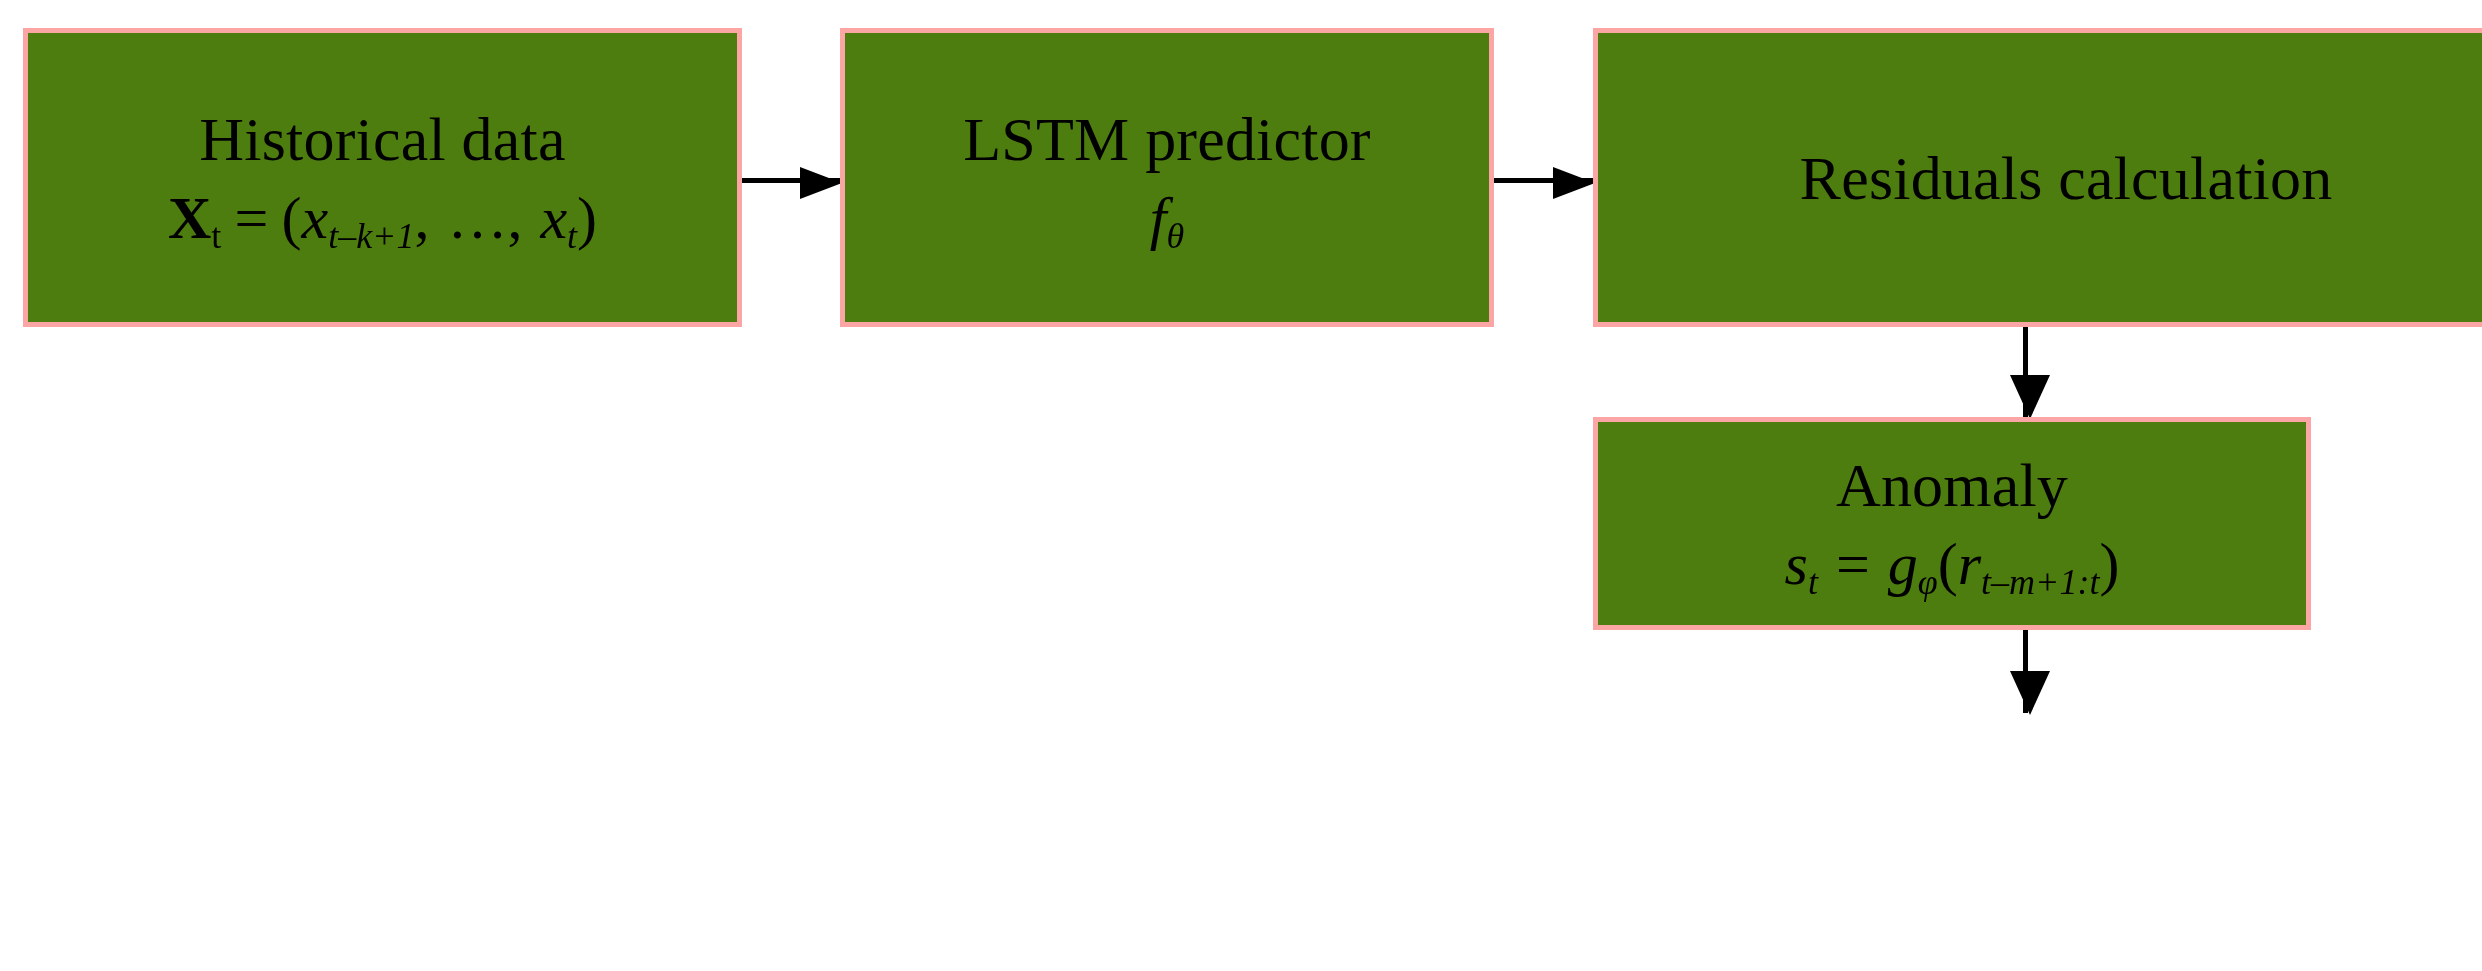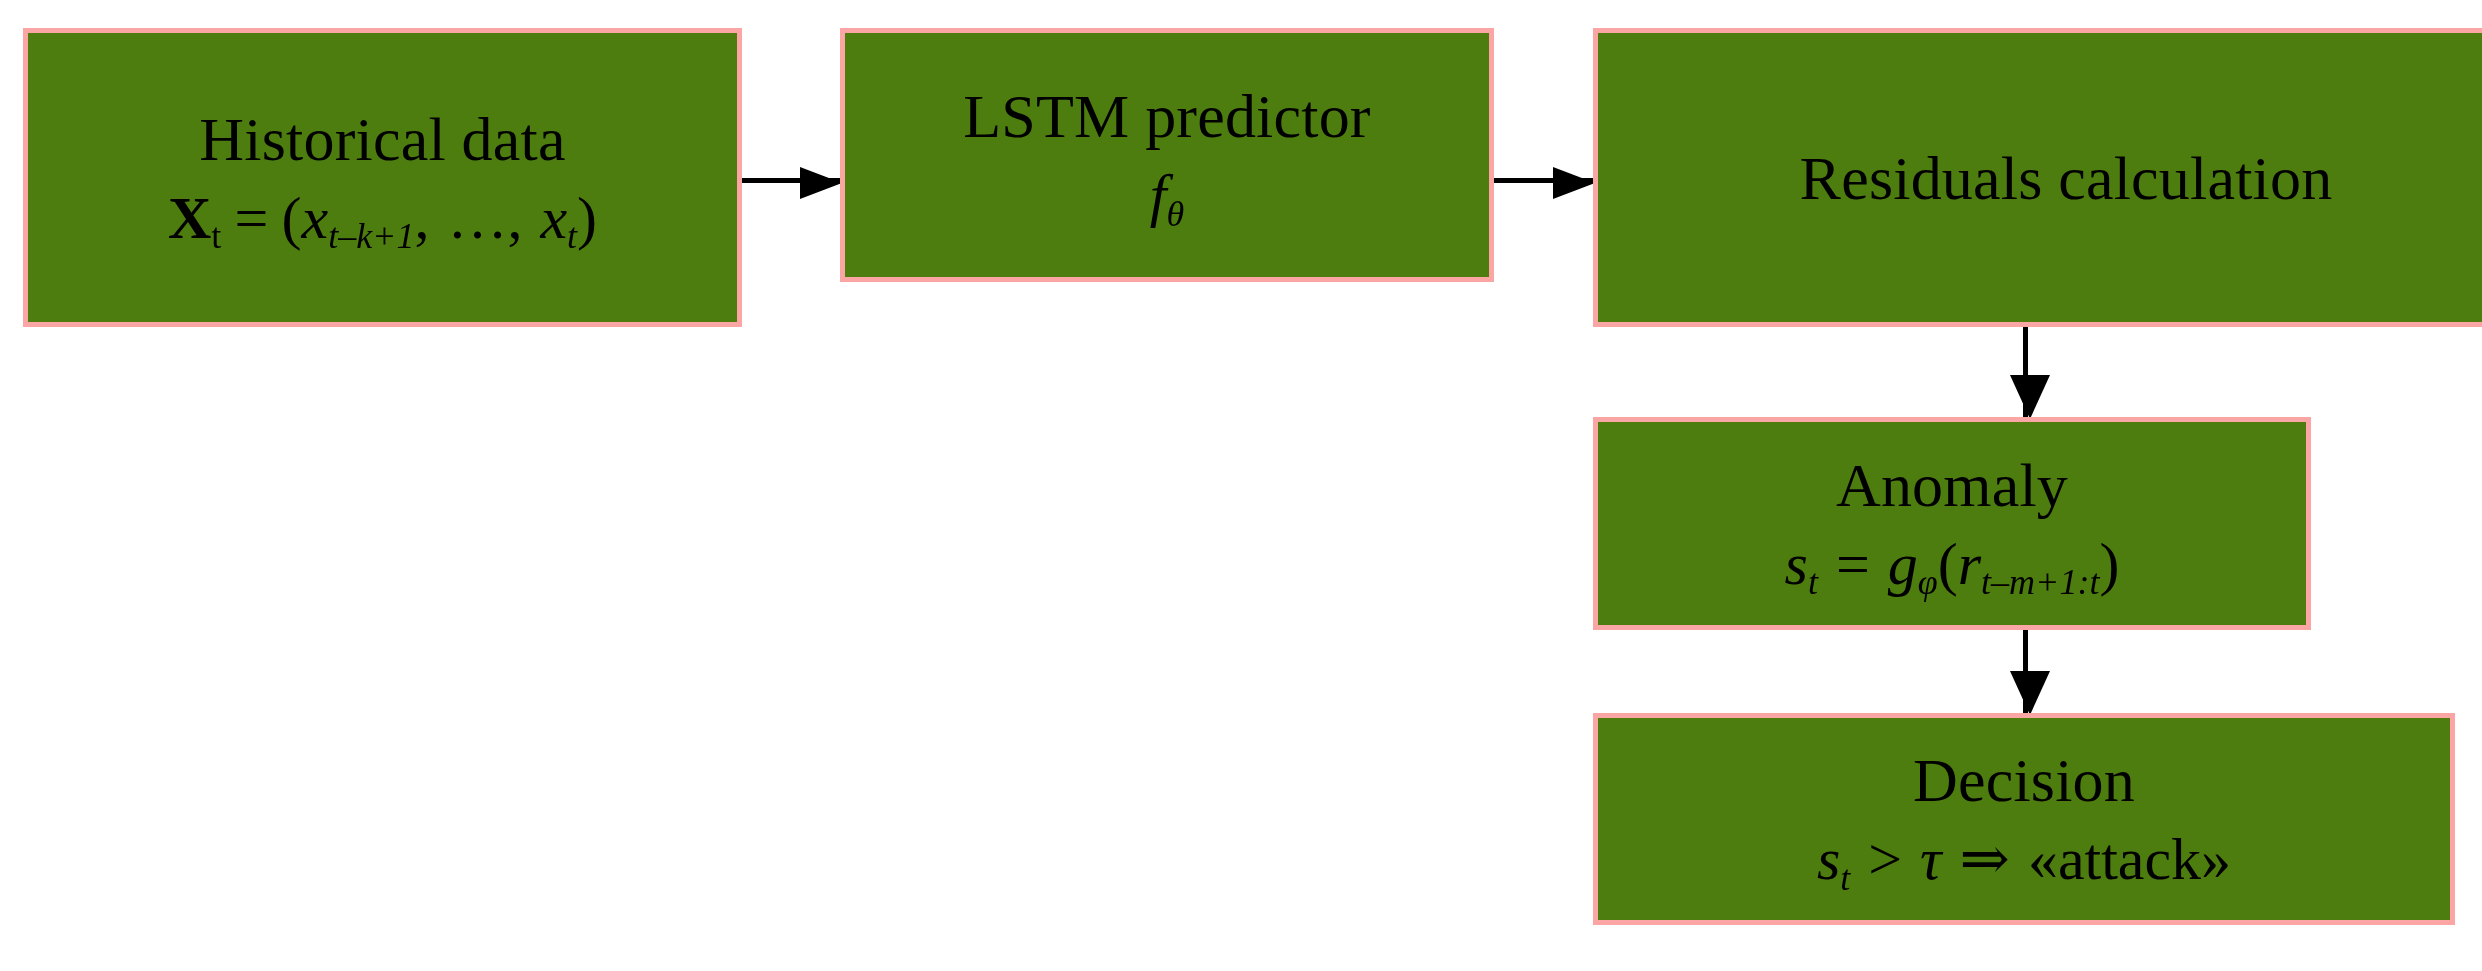--- a/index.html
+++ b/index.html
@@ -120,21 +120,21 @@
     <div class="title">Historical data</div>
     <div class="formula">
       <span class="mb">X</span><span class="sub-up">t</span><span class="sp"></span><span class="op">=</span><span class="sp"></span><span class="mu">(</span><span class="mi">x</span><span class="sub">t–k+1</span><span class="mu">,</span><span class="spw"></span><span class="mu">…</span><span class="mu">,</span><span class="spw"></span><span class="mi">x</span><span class="sub">t</span><span class="mu">)</span>
     </div>
   </div>
 
   <div class="arrow-h" style="left:742px; top:178px; width:98px;">
     <span class="head"></span>
   </div>
 
-  <div class="node" style="left:840px; top:28px; width:654px; height:254px;">
+  <div class="node" style="left:840px; top:28px; width:654px; height:299px;">
     <div class="title">LSTM predictor</div>
     <div class="formula">
       <span class="mi">f</span><span class="sub">θ</span>
     </div>
   </div>
 
   <div class="arrow-h" style="left:1494px; top:178px; width:99px;">
     <span class="head"></span>
   </div>
 
@@ -150,20 +150,14 @@
     <div class="title">Anomaly</div>
     <div class="formula">
       <span class="mi">s</span><span class="sub">t</span><span class="spw"></span><span class="op">=</span><span class="spw"></span><span class="mi">g</span><span class="sub">φ</span><span class="mu">(</span><span class="mi">r</span><span class="sub">t–m+1:t</span><span class="mu">)</span>
     </div>
   </div>
 
   <div class="arrow-v" style="left:2023px; top:630px; height:83px;">
     <span class="head"></span>
   </div>
 
-  <div class="node" style="left:1593px; top:713px; width:862px; height:212px;">
-    <div class="title">Decision</div>
-    <div class="formula">
-      <span class="mi">s</span><span class="sub">t</span><span class="spw"></span><span class="op">&gt;</span><span class="spw"></span><span class="mi">τ</span><span class="spw"></span><span class="op">⇒</span><span class="spw"></span><span class="mu">«attack»</span>
-    </div>
-  </div>
 
 </div>
 
 </body></html>

